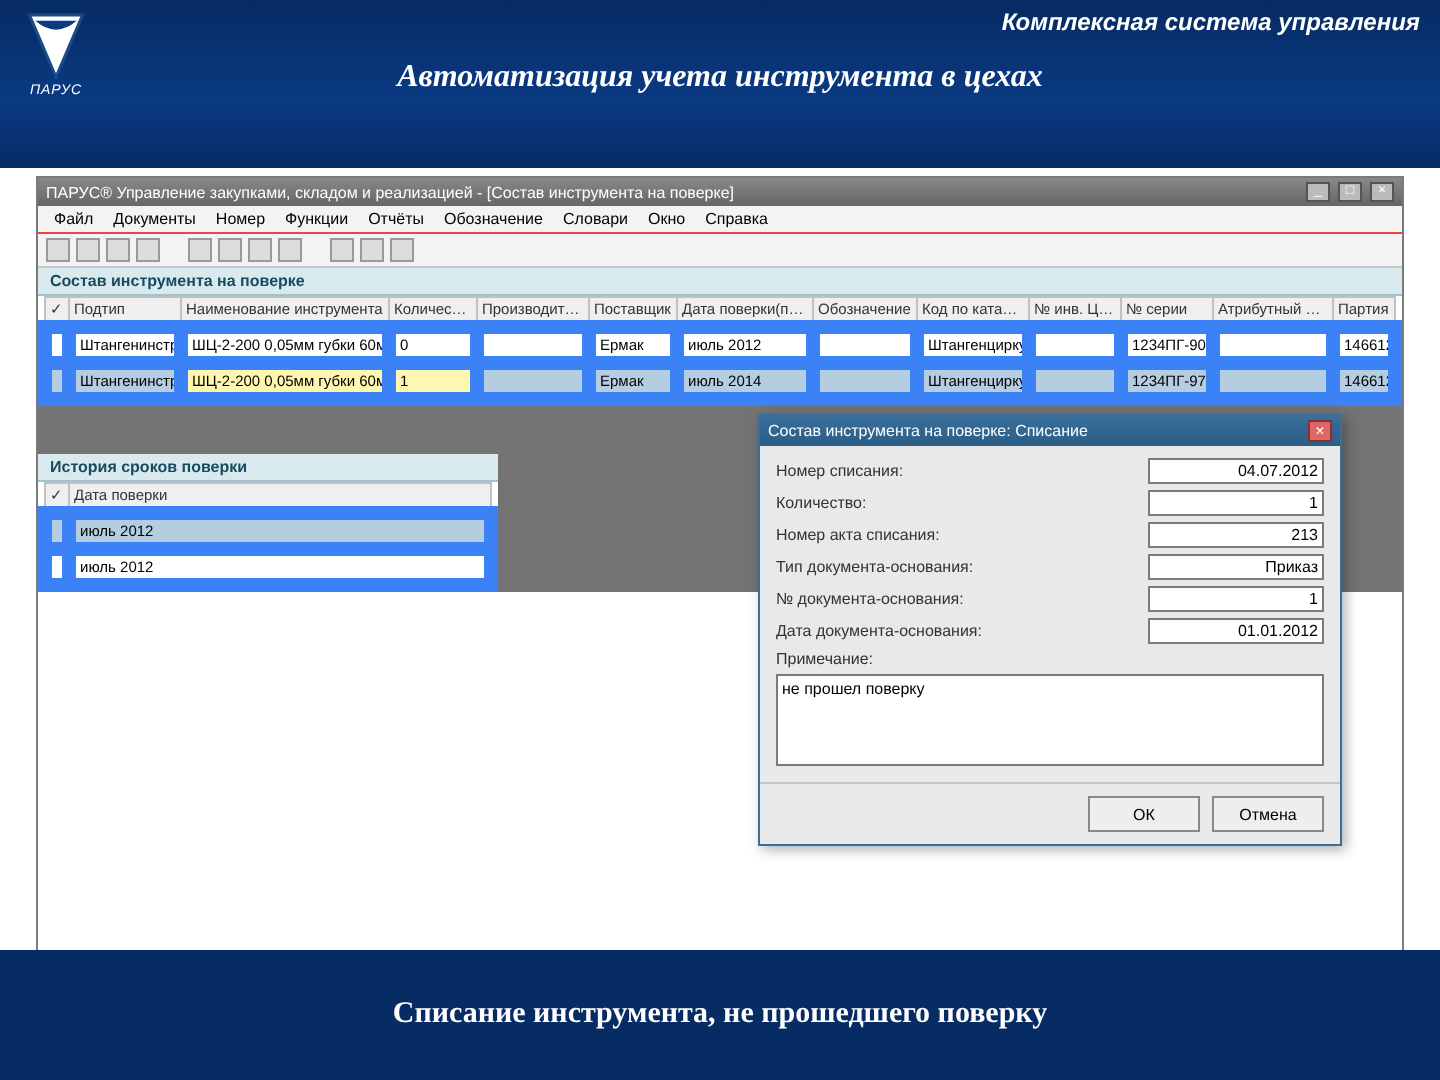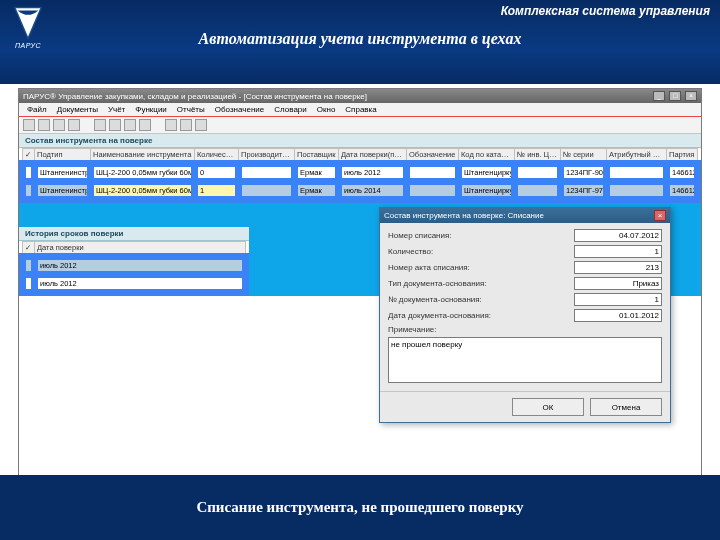--- a/index.html
+++ b/index.html
@@ -29,21 +29,21 @@
     font-style: italic; font-size: 12px; font-weight: bold;
   }
   .slide-title {
     text-align: center; font-size: 16px; font-weight: bold;
     font-style: italic; margin-top: 26px;
     font-family: Georgia, 'Times New Roman', serif;
   }
   .app-window {
     margin: 4px 18px 16px 18px;
     border: 1px solid #7a7a7a;
-    background: #0ea5e9;
+    background: #737373;
     height: 410px;
     position: relative;
   }
   .titlebar {
     background: linear-gradient(#888,#666);
     color: #fff;
     font-size: 8px;
     padding: 2px 4px;
     display:flex; align-items:center; gap:4px;
   }
@@ -107,21 +107,21 @@
   .dlg-row .val.left { text-align:right; }
   .dlg-textarea {
     width:100%; height:46px; background:#fff; border:1px solid #7a7a7a;
     padding:2px; font-size:8px; resize:none; font-family:inherit;
   }
   .dlg-buttons {
     display:flex; justify-content:flex-end; gap:6px; padding:6px 8px;
     border-top:1px solid #c5c5c5;
   }
   .dlg-buttons button {
-    width:72px; height:18px; font-size:8px;
+    width:56px; height:18px; font-size:8px;
     background:#eee; border:1px solid #888;
   }
   .slide-footer {
     position:absolute; left:0; bottom:0; width:720px;
     background:#072b63; color:#fff; text-align:center;
     font-size:15px; font-weight:bold; padding:24px 0;
     font-family: Georgia, 'Times New Roman', serif;
   }
   .col-check { width:12px; }
 </style>
@@ -146,21 +146,21 @@
     <span class="spacer"></span>
     <span class="win-btn">_</span>
     <span class="win-btn">□</span>
     <span class="win-btn">×</span>
   </div>
 
   <div class="app-body">
     <div class="menubar">
       <span>Файл</span>
       <span>Документы</span>
-      <span>Учёт</span>
+      <span>Номер</span>
       <span>Функции</span>
       <span>Отчёты</span>
       <span>Обозначение</span>
       <span>Словари</span>
       <span>Окно</span>
       <span>Справка</span>
     </div>
     <div class="toolbar">
       <span class="tb-icon"></span>
       <span class="tb-icon"></span>

